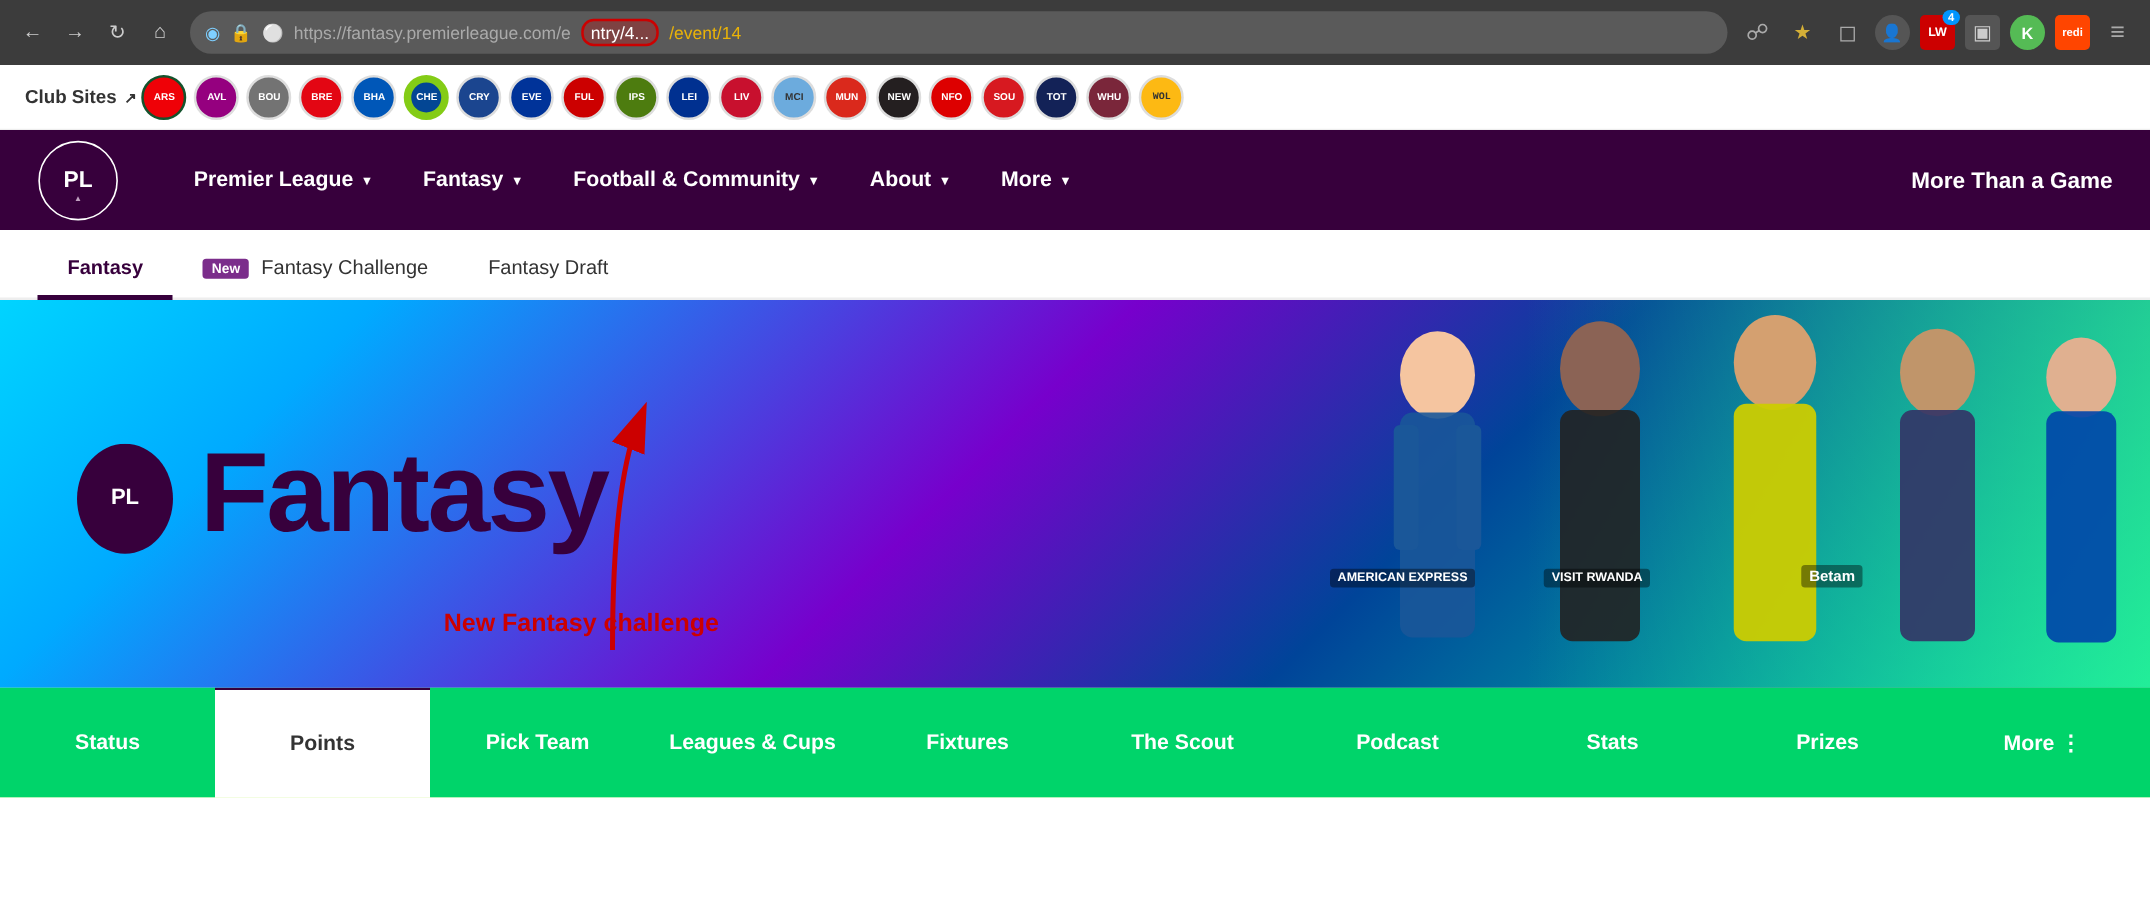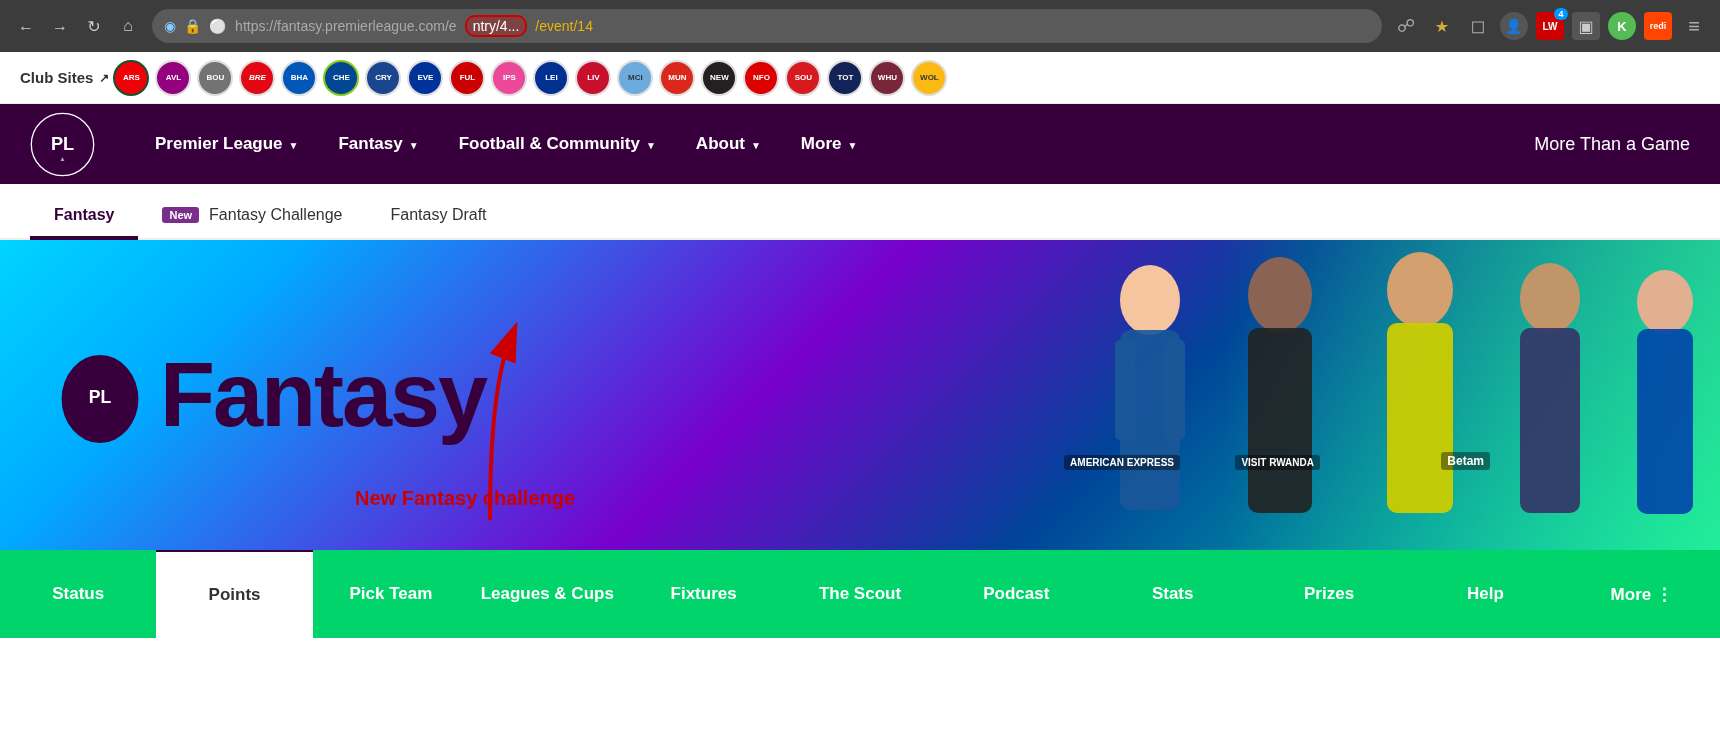--- a/index.html
+++ b/index.html
@@ -149,21 +149,21 @@
       cursor: pointer;
       text-decoration: none;
     }
     .pl-nav-arrow {
       font-size: 10px;
       margin-top: 2px;
     }
     .pl-header-right {
       color: #fff;
       font-size: 18px;
-      font-weight: 400;
+      font-weight: 700;
       cursor: pointer;
       white-space: nowrap;
     }
 
     
     .fantasy-subnav {
       background: #fff;
       height: 56px;
       display: flex;
       align-items: flex-end;
@@ -329,53 +329,53 @@
     <span style="font-size:12px;">↗</span>
   </div>
   <div class="club-logos">
 
     <div class="club-circle" style="background:#EF0107; border: 2px solid #14532d;">ARS</div>
 
     <div class="club-circle" style="background:#95007F; border: 2px solid #ddd;">AVL</div>
 
     <div class="club-circle" style="background:#737373; border: 2px solid #ddd;">BOU</div>
 
-    <div class="club-circle" style="background:#e30613; border: 2px solid #ddd; font-style: italic;">BRE</div>
+    <div class="club-circle" style="background:#e30613; border: 2px solid #ddd;">BRE</div>
 
     <div class="club-circle" style="background:#0057B8; border: 2px solid #ddd;">BHA</div>
 
-    <div class="club-circle" style="background:#034694; border: 2px solid #84cc16;">CHE</div>
+    <div class="club-circle" style="background:#034694; border: 6px solid #84cc16;">CHE</div>
 
     <div class="club-circle" style="background:#1B458F; border: 2px solid #ddd;">CRY</div>
 
     <div class="club-circle" style="background:#003399; border: 2px solid #ddd;">EVE</div>
 
     <div class="club-circle" style="background:#CC0000; border: 2px solid #ddd; color:#fff;">FUL</div>
 
-    <div class="club-circle" style="background:#ec4899; border: 2px solid #ddd;">IPS</div>
+    <div class="club-circle" style="background:#4d7c0f; border: 2px solid #ddd;">IPS</div>
 
     <div class="club-circle" style="background:#003090; border: 2px solid #ddd;">LEI</div>
 
     <div class="club-circle" style="background:#C8102E; border: 2px solid #ddd;">LIV</div>
 
     <div class="club-circle" style="background:#6CABDD; border: 2px solid #ddd; color:#333;">MCI</div>
 
     <div class="club-circle" style="background:#DA291C; border: 2px solid #ddd;">MUN</div>
 
     <div class="club-circle" style="background:#241F20; border: 2px solid #ddd;">NEW</div>
 
     <div class="club-circle" style="background:#DD0000; border: 2px solid #ddd;">NFO</div>
 
     <div class="club-circle" style="background:#D71920; border: 2px solid #ddd;">SOU</div>
 
     <div class="club-circle" style="background:#132257; border: 2px solid #ddd;">TOT</div>
 
     <div class="club-circle" style="background:#7A263A; border: 2px solid #ddd;">WHU</div>
 
-    <div class="club-circle" style="background:#FDB913; border: 2px solid #ddd; color:#333;">WOL</div>
+    <div class="club-circle" style="background:#FDB913; border: 2px solid #ddd; color:#333;font-family:Liberation Mono, monospace;">WOL</div>
   </div>
 </div>
 
 <div class="pl-header">
 
   <div class="pl-logo">
     <svg viewBox="0 0 100 100" xmlns="http://www.w3.org/2000/svg">
       <circle cx="50" cy="50" r="48" fill="#37003c" stroke="#fff" stroke-width="2"></circle>
       <text x="50" y="58" text-anchor="middle" font-size="28" font-weight="bold" fill="#fff" font-family="Arial">PL</text>
       <text x="50" y="75" text-anchor="middle" font-size="10" fill="#c0a0c0" font-family="Arial">▲</text>
@@ -507,19 +507,16 @@
   </button>
   <button class="action-item green">
     <span>Podcast</span>
   </button>
   <button class="action-item green">
     <span>Stats</span>
   </button>
   <button class="action-item green">
     <span>Prizes</span>
   </button>
-  <button class="action-item green">
-    <span>Help</span>
-  </button>
   <button class="action-item more">
     <span>More ⋮</span>
   </button>
 </div>
 
 </body></html>

